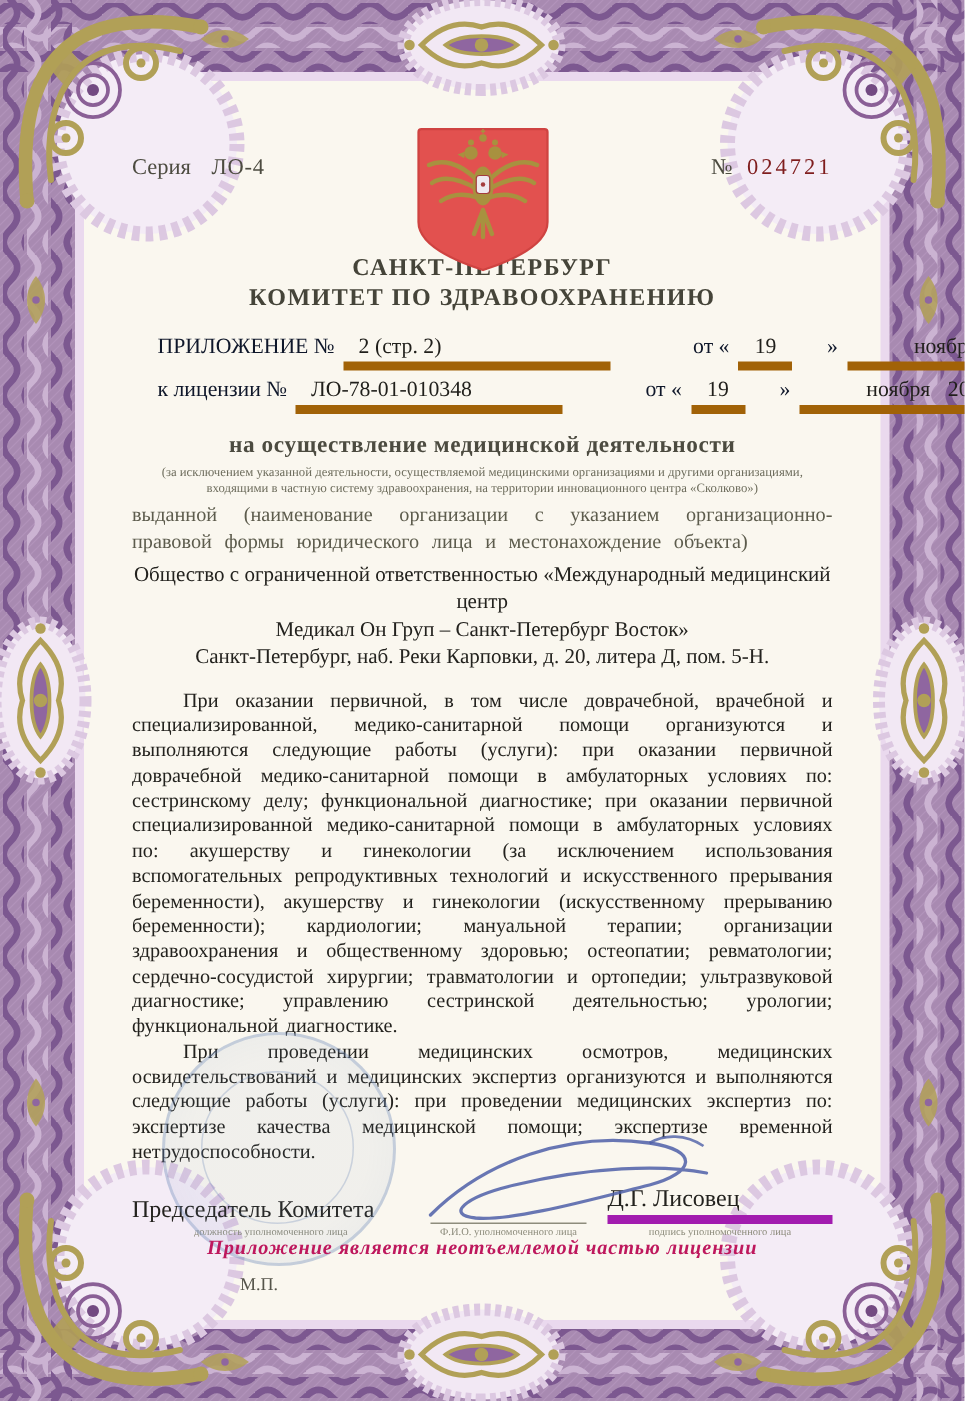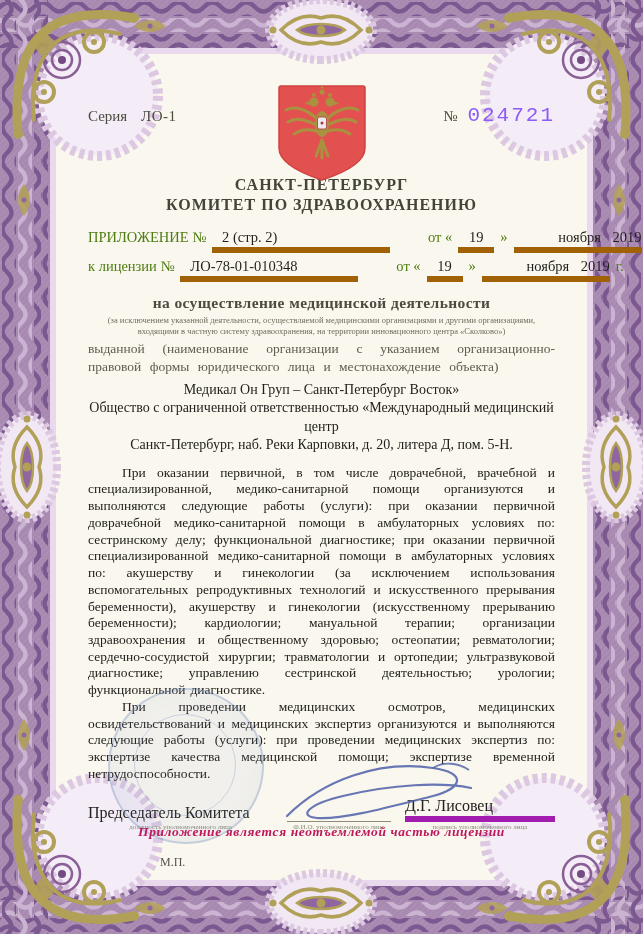--- a/index.html
+++ b/index.html
@@ -6,30 +6,30 @@
   .sheet{position:relative;width:643px;height:934px;overflow:hidden;
          font-family:"Liberation Serif","DejaVu Serif",serif;color:#2c2b26;}
   .border-svg{position:absolute;left:0;top:0;z-index:0;}
   .paper{position:absolute;left:56px;top:48px;width:531px;height:838px;z-index:1;
          box-sizing:border-box;padding:34px 32px 0;}
   
   .serial-row{display:flex;justify-content:space-between;align-items:baseline;margin-top:22px;}
   .series{font-size:15px;color:#4c4b40;}
   .series .v{margin-left:10px;letter-spacing:.5px;}
   .doc-number{font-size:15px;color:#4c4b40;white-space:nowrap;}
-  .doc-number .digits{font-family:Liberation Mono, monospace;
-         font-size:21px;letter-spacing:2px;color:#8b5cf6;margin-left:6px;}
+  .doc-number .digits{font-family:Liberation Serif, serif;
+         font-size:15px;letter-spacing:2px;color:#7f1d1d;margin-left:6px;}
   .emblem{position:absolute;left:50%;top:36px;transform:translateX(-50%);}
   
   .org-header{margin-top:48px;text-align:center;font-weight:bold;color:#454439;
               font-size:16px;letter-spacing:1px;line-height:1.25;}
   
   .form-block{margin-top:14px;font-size:14.5px;}
   .form-row{display:flex;align-items:baseline;gap:6px;margin-bottom:5px;white-space:nowrap;}
-  .lbl{color:#4d7c0f;}
+  .lbl{color:#0f172a;margin-left:17px;}
   .val{color:#201f1b;}
   .u{border-bottom:6px solid #a16207;}
   .wide{min-width:158px;padding:0 10px 1px;}
   .day{min-width:36px;text-align:center;padding-bottom:1px;}
   .my{min-width:128px;text-align:right;padding-bottom:1px;word-spacing:8px;}
   .spacer{flex:0 0 26px;}
   
   .activity-title{margin-top:12px;text-align:center;font-weight:bold;font-size:15.5px;
                   color:#4c4b40;letter-spacing:.4px;}
   .exclusion{margin:3px auto 0;max-width:480px;text-align:center;font-size:8.5px;
@@ -186,21 +186,21 @@
         <path d="M48 5 v-3 M46.5 3.5 h3" stroke-width="1" fill="none"></path>
         <path d="M48 56 L42 72 M48 56 L48 74 M48 56 L54 72" stroke-width="3" fill="none" stroke-linecap="round"></path>
       </g>
       <rect x="43.5" y="33" width="9" height="12" rx="2" fill="#efe9ef" stroke="#a43c3c" stroke-width="0.8"></rect>
       <circle cx="48" cy="39" r="1.5" fill="#a43c3c"></circle>
     </svg>
 
     <div class="serial-row">
       <div class="series">
         <span>Серия</span>
-        <span class="v">ЛО-1</span>
+        <span class="v">ЛО-4</span>
       </div>
       <div class="doc-number">
         <span>№</span>
         <span class="digits">024721</span>
       </div>
     </div>
 
     <div class="org-header">
       <div>САНКТ-ПЕТЕРБУРГ</div>
       <div>КОМИТЕТ ПО ЗДРАВООХРАНЕНИЮ</div>
@@ -227,22 +227,22 @@
         <span class="val u my">ноября 2019</span>
         <span class="lbl">г.</span>
       </div>
     </div>
 
     <div class="activity-title">на осуществление медицинской деятельности</div>
     <div class="exclusion">(за исключением указанной деятельности, осуществляемой медицинскими организациями и другими организациями, входящими в частную систему здравоохранения, на территории инновационного центра «Сколково»)</div>
     <div class="issued">выданной (наименование организации с указанием организационно-правовой формы юридического лица и местонахождение объекта)</div>
 
     <div class="org-name">
+      <div>Общество с ограниченной ответственностью «Международный медицинский центр</div>
       <div>Медикал Он Груп – Санкт-Петербург Восток»</div>
-      <div>Общество с ограниченной ответственностью «Международный медицинский центр</div>
       <div>Санкт-Петербург, наб. Реки Карповки, д. 20, литера Д, пом. 5-Н.</div>
     </div>
 
     <p class="body-par first">При оказании первичной, в том числе доврачебной, врачебной и специализированной, медико-санитарной помощи организуются и выполняются следующие работы (услуги): при оказании первичной доврачебной медико-санитарной помощи в амбулаторных условиях по: сестринскому делу; функциональной диагностике; при оказании первичной специализированной медико-санитарной помощи в амбулаторных условиях по: акушерству и гинекологии (за исключением использования вспомогательных репродуктивных технологий и искусственного прерывания беременности), акушерству и гинекологии (искусственному прерыванию беременности); кардиологии; мануальной терапии; организации здравоохранения и общественному здоровью; остеопатии; ревматологии; сердечно-сосудистой хирургии; травматологии и ортопедии; ультразвуковой диагностике; управлению сестринской деятельностью; урологии; функциональной диагностике.</p>
     <p class="body-par">При проведении медицинских осмотров, медицинских освидетельствований и медицинских экспертиз организуются и выполняются следующие работы (услуги): при проведении медицинских экспертиз по: экспертизе качества медицинской помощи; экспертизе временной нетрудоспособности.</p>
 
     <div class="stamp"></div>
 
     <div class="sig-row">
       <div class="sig-col col-pos">

